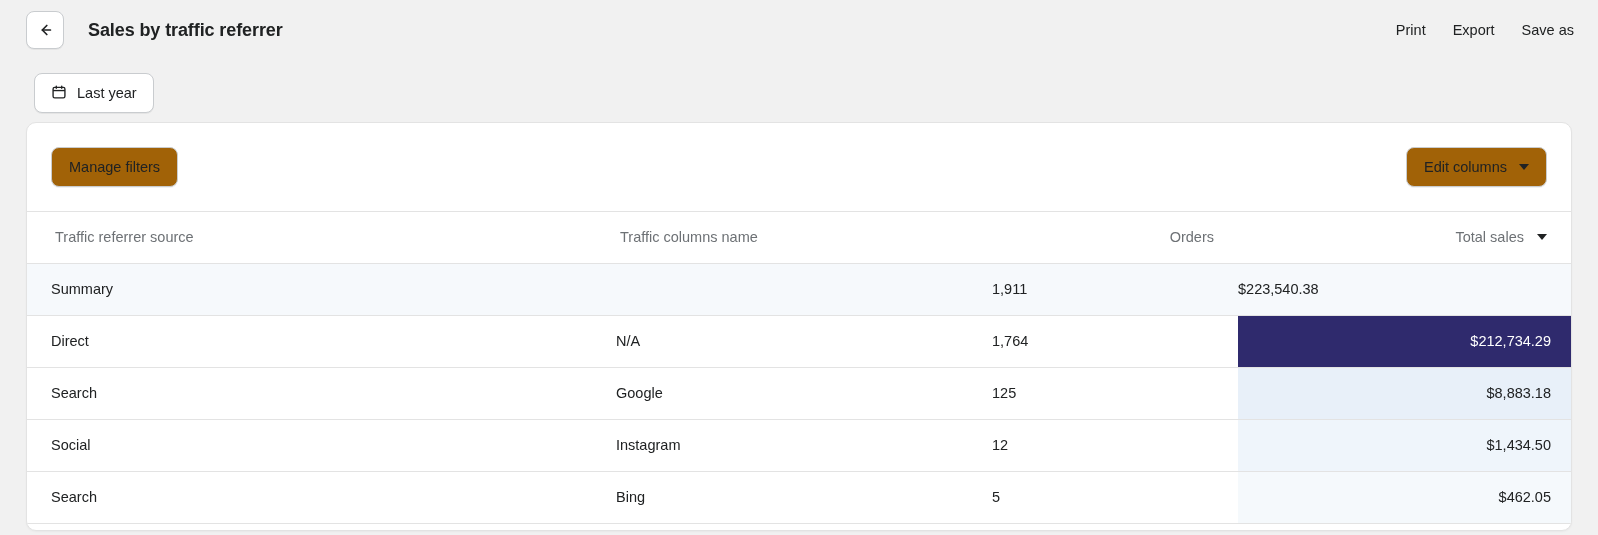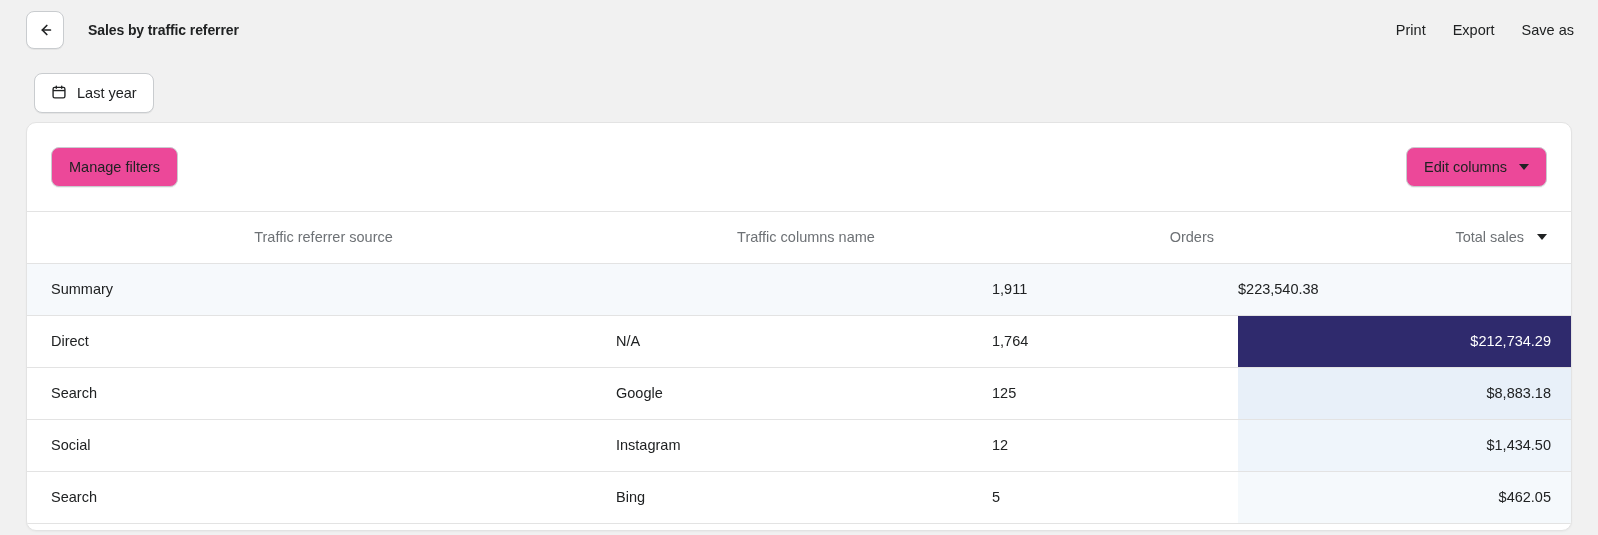--- a/index.html
+++ b/index.html
@@ -35,21 +35,21 @@
     align-items: center;
     justify-content: center;
     cursor: pointer;
     flex: 0 0 auto;
     box-shadow: 0 1px 0 rgba(0,0,0,0.05);
   }
   .back-button svg { display: block; }
 
   .page-title {
     margin-left: 24px;
-    font-size: 14px;
+    font-size: 18px;
     font-weight: 700;
     letter-spacing: -0.1px;
     color: #202223;
     white-space: nowrap;
   }
 
   .topbar-spacer { flex: 1 1 auto; }
 
   .topbar-actions {
     display: flex;
@@ -106,21 +106,21 @@
     padding: 0 24px;
     border-bottom: 1px solid #e3e3e3;
   }
   .card-toolbar .spacer { flex: 1 1 auto; }
 
   .btn-secondary {
     height: 40px;
     display: inline-flex;
     align-items: center;
     padding: 0 17px;
-    background: #ec4899;
+    background: #a16207;
     border: 1px solid #c9cccf;
     border-radius: 8px;
     font-size: 14.5px;
     color: #202223;
     cursor: pointer;
     box-shadow: 0 1px 0 rgba(0,0,0,0.05);
     white-space: nowrap;
   }
   .btn-secondary .caret { margin-left: 12px; }
 
@@ -141,21 +141,21 @@
 
   table.report col.c-source { width: 565px; }
   table.report col.c-name   { width: 400px; }
   table.report col.c-orders { width: 246px; }
   table.report col.c-sales  { width: 333px; }
 
   table.report th {
     font-weight: 400;
     font-size: 14.5px;
     color: #6d7175;
-    text-align: center;
+    text-align: left;
     padding: 0 0 0 28px;
     height: 51px;
     vertical-align: middle;
     border-bottom: 1px solid #e3e3e3;
     background: #ffffff;
   }
   table.report th.num {
     text-align: right;
     padding: 0 24px 0 0;
   }

